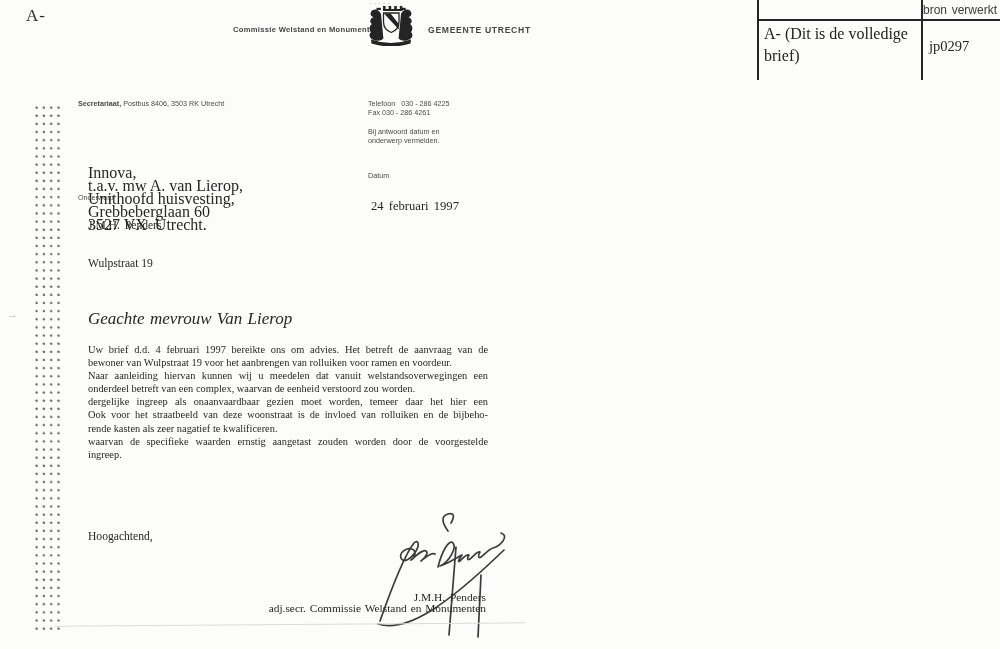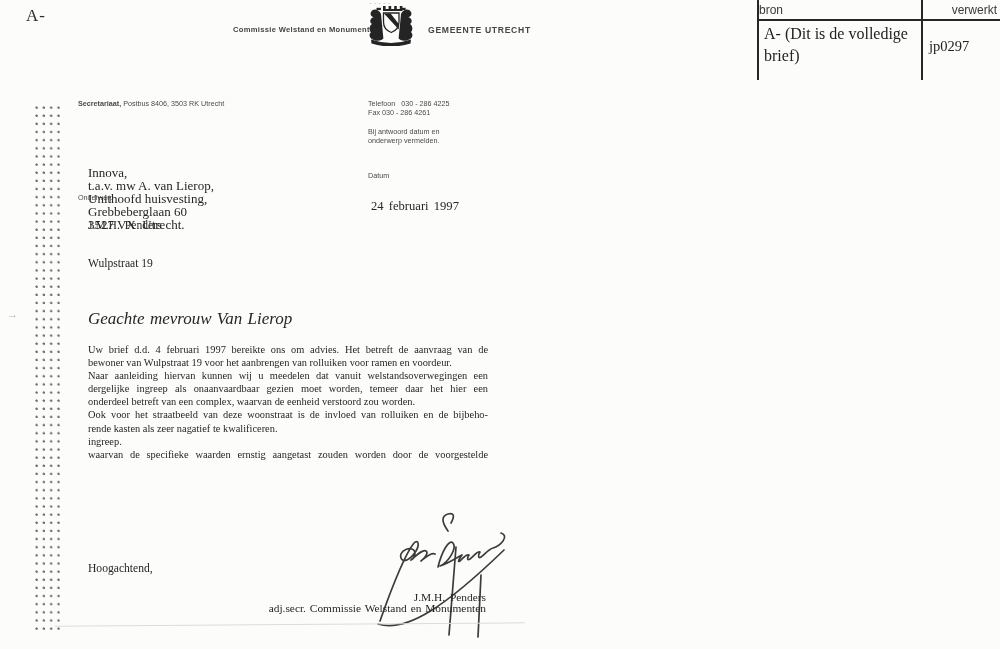--- a/index.html
+++ b/index.html
@@ -15,50 +15,50 @@
   
   .committee{left:233px; top:25px; font-size:7.6px; font-weight:bold; color:#454545; letter-spacing:.3px;}
   .municipality{left:428px; top:25px; font-size:8.6px; font-weight:bold; color:#454545; letter-spacing:.7px;}
   .crest{left:362px; top:2px; width:58px; height:44px;}
   .top-dashes{left:369px; top:-2px; font-size:8px; color:#bcbcb8; letter-spacing:2px;}
   
   .tline{background:#262626;}
   .vl1{left:757px; top:0; width:2px; height:80px;}
   .vl2{left:921px; top:0; width:2px; height:80px;}
   .hl1{left:757px; top:19px; width:243px; height:2px;}
-  .th-bron{left:759px; top:3px; width:188px; text-align:left; font-size:12px; color:#3a3a3a;}
+  .th-bron{left:759px; top:3px; width:188px; text-align:right; font-size:12px; color:#3a3a3a;}
   .th-verwerkt{left:923px; top:3px; width:74px; text-align:right; font-size:12px; color:#3a3a3a;}
   .td-bron{left:764px; top:23px; width:152px; font-size:16px; line-height:21.5px; color:#222;}
   .td-verwerkt{left:929px; top:38px; font-size:14.5px; color:#222;}
   
   .punch-dots{
     left:35px; top:106px; width:29px; height:527px; opacity:.8;
     background-image:radial-gradient(circle at 1.6px 1.6px,#474747 1.05px,rgba(0,0,0,0) 1.4px);
     background-size:7.3px 8.15px;
   }
   .margin-arrow{left:7px; top:308px; font-size:11px; color:#b3b3ae;}
   
   .small-label{font-size:7.2px; color:#4a4a4a; line-height:9px; white-space:pre;}
   .secretariat{left:78px; top:99px;}
   .phone{left:368px; top:99px;}
   .fax{left:368px; top:108px;}
   .reply-note{left:368px; top:127px;}
   .datum-label{left:368px; top:171px;}
   .onderwerp-label{left:78px; top:193px;}
   
-  .recipient{left:88px; top:126px; font-size:13px; line-height:13.2px; white-space:pre;}
+  .recipient{left:88px; top:126px; font-size:16px; line-height:13.2px; white-space:pre;}
   .letter-date{left:371px; top:199px; font-size:12.6px; word-spacing:2px;}
   .subject1{left:88px; top:219px; font-size:11.6px; word-spacing:2px;}
   .subject2{left:88px; top:257px; font-size:11.6px;}
   .salutation{left:88px; top:309px; font-size:17px; word-spacing:1px;font-style:italic;}
   .body-block{left:88px; top:343px; width:400px; font-size:10.4px; line-height:13.1px;}
   .body-block .bline{width:400px;}
   .j{text-align:justify; text-align-last:justify;}
   .closing{left:88px; top:481px; font-size:10.6px; word-spacing:1px;}
-  .valediction{left:88px; top:530px; font-size:11.6px;margin-top:32px;}
+  .valediction{left:88px; top:530px; font-size:11.6px;}
   .signer-name{left:88px; top:591px; width:398px; text-align:right; font-size:11.4px; word-spacing:2px;}
   .signer-title{left:88px; top:602px; width:398px; text-align:right; font-size:11.4px; word-spacing:1px;}
   .signature{left:352px; top:503px; width:165px; height:135px;}
   .scan-line{left:55px; top:624px; width:470px; height:1px; background:#dddcd6; transform:rotate(-.4deg);}
 </style>
 </head>
 <body>
 
 <div class="page">
 
@@ -105,26 +105,26 @@
   <div class="abs letter-date">24 februari 1997</div>
   <div class="abs subject1">J.M.H. Penders</div>
   <div class="abs subject2">Wulpstraat 19</div>
   <div class="abs salutation">Geachte mevrouw Van Lierop</div>
 
   <div class="abs body-block">
 
   <div class="bline j">Uw brief d.d. 4 februari 1997 bereikte ons om advies. Het betreft de aanvraag van de</div>
       <div class="bline">bewoner van Wulpstraat 19 voor het aanbrengen van rolluiken voor ramen en voordeur.</div>
       <div class="bline j">Naar aanleiding hiervan kunnen wij u meedelen dat vanuit welstandsoverwegingen een</div>
+      <div class="bline">onderdeel betreft van een complex, waarvan de eenheid verstoord zou worden.</div>
       <div class="bline j">dergelijke ingreep als onaanvaardbaar gezien moet worden, temeer daar het hier een</div>
-      <div class="bline">onderdeel betreft van een complex, waarvan de eenheid verstoord zou worden.</div>
       <div class="bline j">Ook voor het straatbeeld van deze woonstraat is de invloed van rolluiken en de bijbeho-</div>
       <div class="bline">rende kasten als zeer nagatief te kwalificeren.</div>
+      <div class="bline j">waarvan de specifieke waarden ernstig aangetast zouden worden door de voorgestelde</div>
       <div class="bline">ingreep.</div>
-      <div class="bline j">waarvan de specifieke waarden ernstig aangetast zouden worden door de voorgestelde</div>
     </div>
 
   <div class="abs valediction">Hoogachtend,</div>
 
   <div class="abs signature">
     <svg width="165" height="135" viewBox="0 0 165 135" xmlns="http://www.w3.org/2000/svg">
       <g fill="none" stroke="#3c3c3c" stroke-width="1.7" stroke-linecap="round" stroke-linejoin="round">
         <path d="M96 28 q -10 -14 0 -17 q 9 -2 3 9"></path>
         <path d="M28 118 C 40 84 54 50 62 40 C 66 36 68 41 64 48 C 59 56 51 61 49 55 C 47 50 54 44 60 46 C 65 48 63 55 59 57 C 65 52 71 46 74 48 C 77 50 72 56 69 58 C 73 55 79 49 83 51"></path>
         <path d="M86 64 C 90 48 97 36 101 40 C 105 45 97 59 88 63 C 95 61 104 55 110 52 C 107 56 105 60 108 58 C 111 55 114 51 117 52 C 115 55 115 58 118 56 C 122 53 125 48 128 49 C 126 52 126 56 129 54 C 133 51 137 46 141 45 C 145 44 148 42 151 38 q 4 -6 -2 -8"></path>

